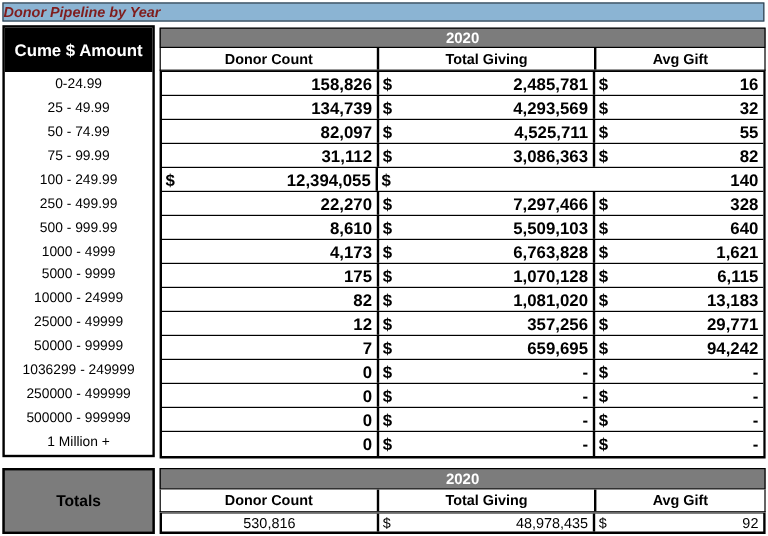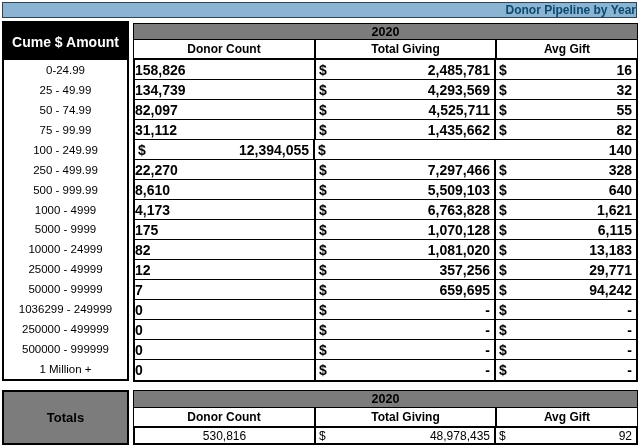--- a/index.html
+++ b/index.html
@@ -4,59 +4,59 @@
 <style>
   * { margin:0; padding:0; box-sizing:border-box; }
   body { background:#fff; font-family:"Liberation Sans", sans-serif; }
   #screen {
     position:relative; width:640px; height:447px; background:#ffffff; overflow:hidden;
   }
   
   .title-bar {
     position:absolute; left:2px; top:2px; width:635px; height:16px;
     background:#8bb4d3; border:1px solid #33424f;
-    display:flex; align-items:center; justify-content:flex-end;
-    color:#0c4a6e; font-weight:bold; font-size:12px;
+    display:flex; align-items:center; justify-content:flex-start;
+    color:#7f1d1d; font-weight:bold; font-size:12px;font-style:italic;
   }
   
   .label-col {
     position:absolute; left:2px; top:21px; width:127px; height:360px;
     border:2px solid #000; background:#fff; display:flex; flex-direction:column;
   }
   .cume-header {
     height:37px; background:#000; color:#fff; font-weight:bold; font-size:14px;
     display:flex; align-items:center; justify-content:center;
   }
   .labels-box { flex:1; display:flex; flex-direction:column; }
   .range-label {
     flex:1; display:flex; align-items:center; justify-content:center;
     font-size:11.5px; color:#000;
   }
   
   .data-grid { position:absolute; left:133px; top:23px; width:505px; }
   .year-band {
     height:17px; background:#7c7c7c; border:1px solid #000;
     display:flex; align-items:center; justify-content:center;
-    color:#000000; font-weight:bold; font-size:12.5px;
+    color:#ffffff; font-weight:bold; font-size:12.5px;
   }
   .header-row {
     height:19px; border:1px solid #000; border-top:none; display:flex; background:#fff;
   }
   .header-row .hc {
     display:flex; align-items:center; justify-content:center;
     font-weight:bold; font-size:12px;
   }
   .hc1 { width:182px; border-right:2px solid #000; }
   .hc2 { width:181px; border-right:2px solid #000; }
   .hc3 { flex:1; }
   .rows-box { border:2px solid #000; border-top:1px solid #000; }
   .data-row { display:flex; height:20px; background:#fff; border-bottom:1px solid #000; }
   .data-row:last-child { border-bottom:none; }
   .cell { display:flex; align-items:center; font-size:14px; font-weight:bold; }
-  .c1 { width:181px; border-right:2px solid #000; justify-content:flex-start; padding-right:4px; }
+  .c1 { width:181px; border-right:2px solid #000; justify-content:flex-end; padding-right:4px; }
   .c2 { width:180px; border-right:2px solid #000; justify-content:space-between; padding:0 4px 0 3px; }
   .c3 { flex:1; justify-content:space-between; padding:0 4px 0 3px; }
   
   .totals-box {
     position:absolute; left:2px; top:390px; width:127px; height:55px;
     background:#7c7c7c; border:2px solid #000;
     display:flex; align-items:center; justify-content:center;
     color:#000000; font-weight:bold; font-size:13px;
   }
   .totals-grid { position:absolute; left:133px; top:390px; width:505px; }
@@ -200,21 +200,21 @@
       <span>55</span>
     </div>
   </div>
 
   <div class="data-row">
     <div class="cell c1">
       <span>31,112</span>
     </div>
     <div class="cell c2">
       <span>$</span>
-      <span>1,435,662</span>
+      <span>3,086,363</span>
     </div>
     <div class="cell c3">
       <span>$</span>
       <span>82</span>
     </div>
   </div>
 
   <div class="data-row">
     <div class="cell c2">
       <span>$</span>

